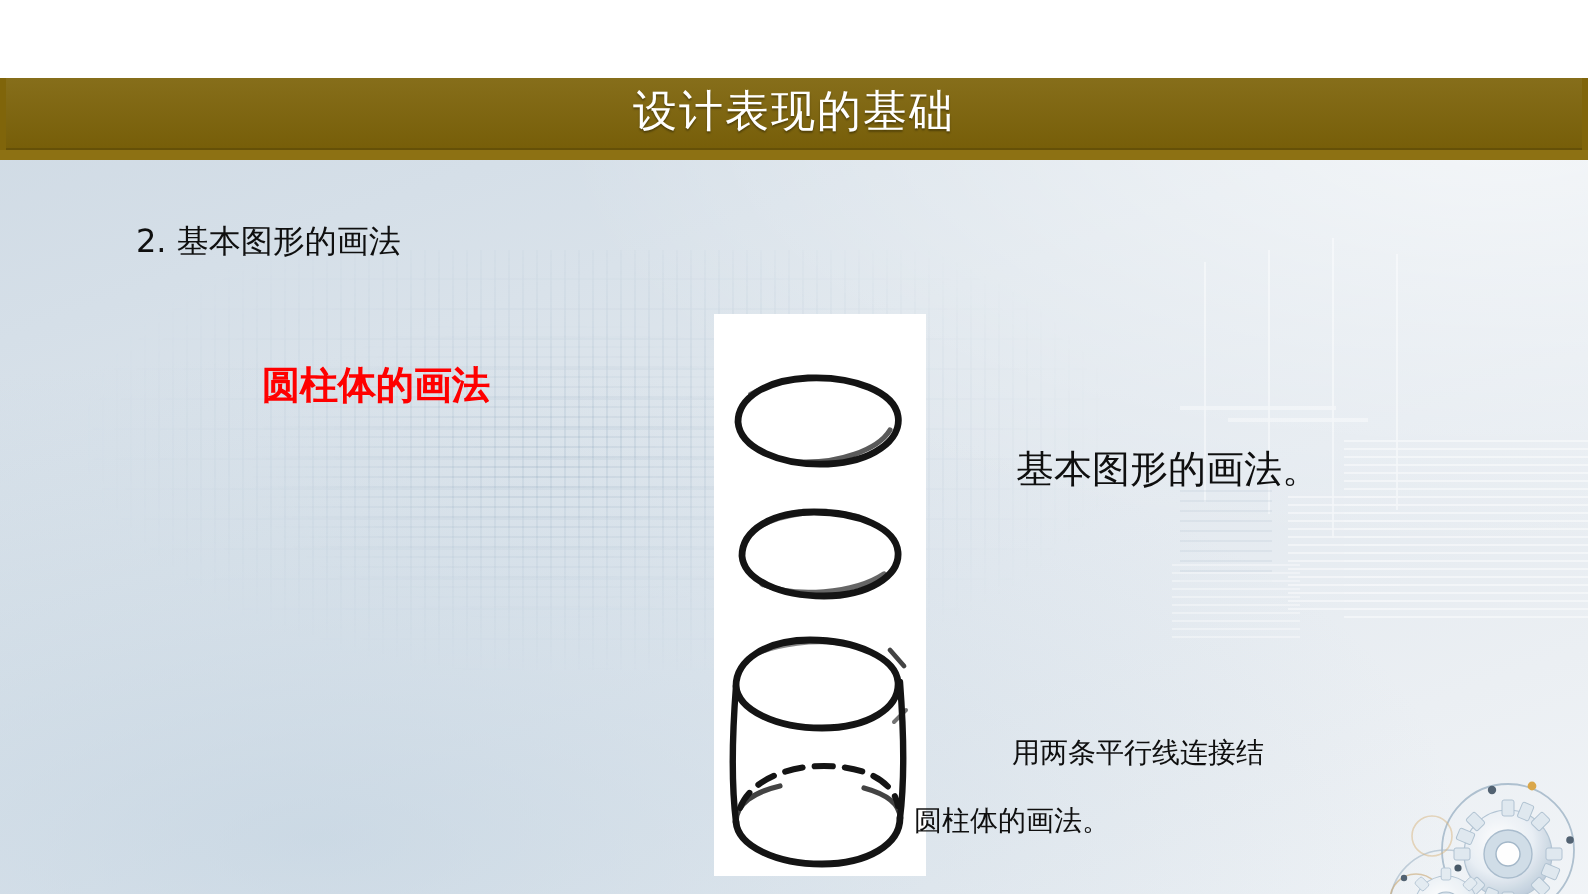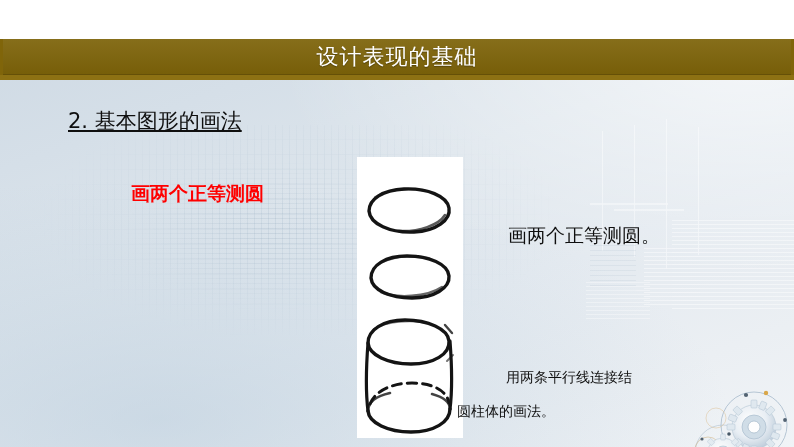--- a/index.html
+++ b/index.html
@@ -154,25 +154,24 @@
     letter-spacing: 1px;
     text-shadow: 0 1px 1px rgba(0,0,0,0.35);
     font-family: "DejaVu Sans", "Liberation Sans", sans-serif;
   }
 
   
   .heading-2 {
     position: absolute;
     left: 68px;
     top: 69px;
-    font-size: 21px;
+    font-size: 16px;
     line-height: 26px;
     color: #0f0f0f;
     white-space: nowrap;
-    text-decoration: underline;
   }
   .red-label {
     position: absolute;
     left: 131px;
     top: 141px;
     font-size: 19px;
     line-height: 26px;
     color: #ff0000;
     font-weight: 700;
     white-space: nowrap;
@@ -247,21 +246,21 @@
   <div class="header">
     <div class="header-inner">
       <div class="header-sheen"></div>
     </div>
     <div class="header-stripe"></div>
     <div class="header-title">设计表现的基础</div>
   </div>
 
   <div class="heading-2">2. 基本图形的画法</div>
 
-  <div class="red-label">画两个正等测圆</div>
+  <div class="red-label">圆柱体的画法</div>
 
   <div class="figure-panel">
     <svg width="106" height="281" viewBox="0 0 106 281">
       <g fill="none" stroke="#141414" stroke-linecap="round" stroke-linejoin="round">
 
         <path d="M 12 54
                  C 12 42, 26 33, 47 32
                  C 70 31, 90 39, 92 51
                  C 94 63, 79 74, 57 75
                  C 33 76, 13 67, 12 54 Z" stroke-width="3.4"></path>
@@ -296,21 +295,21 @@
         <path d="M 13 247
                  C 18 234, 35 226, 55 226
                  C 76 226, 90 234, 92 246" stroke-width="3" stroke-dasharray="9 6"></path>
 
         <path d="M 88 168 L 95 176" stroke-width="2.4" stroke-opacity="0.8"></path>
         <path d="M 90 204 L 96 198" stroke-width="2" stroke-opacity="0.6"></path>
       </g>
     </svg>
   </div>
 
-  <div class="note-a">画两个正等测圆。</div>
+  <div class="note-a">基本图形的画法。</div>
 
   <div class="note-b">
     <span class="l1">用两条平行线连接结</span>
     <span class="l2">圆柱体的画法。</span>
   </div>
 
   <div class="gears">
     <svg width="104" height="97" viewBox="0 0 104 97">
       <defs>
         <radialGradient id="gmet" cx="40%" cy="35%" r="70%">

